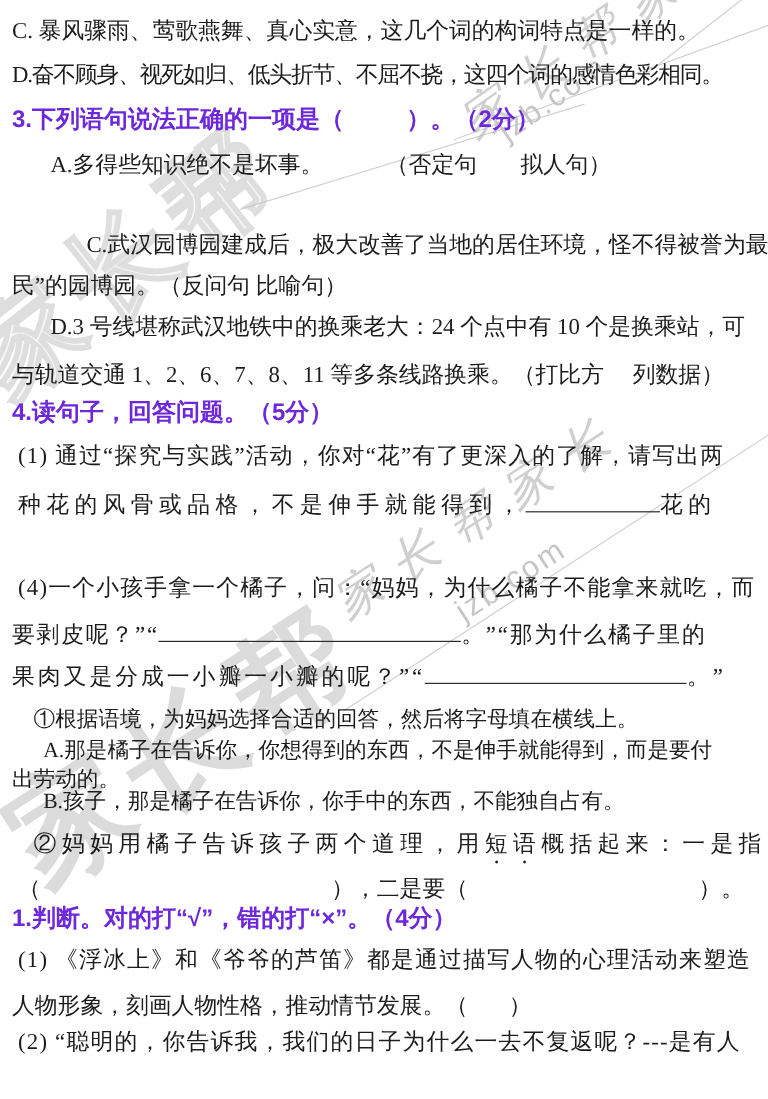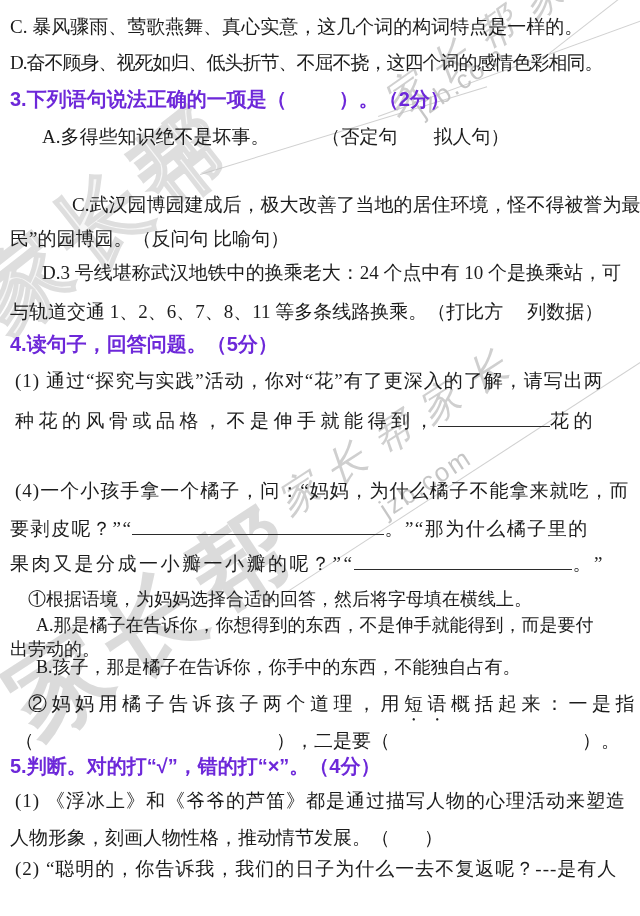--- a/index.html
+++ b/index.html
@@ -66,19 +66,19 @@
       <div class="line" style="left: 15px; top: 407px; font-size: 19px; letter-spacing: 4.5px;"><span>种花的风骨或品格，不是伸手就能得到，</span><span class="blank" style="width: 112px;"></span><span>花的</span></div>
       <div class="line" style="left: 15px; top: 480px; font-size: 19px; letter-spacing: 1px;"><span>(4)一个小孩手拿一个橘子，问：“妈妈，为什么橘子不能拿来就吃，而</span></div>
       <div class="line" style="left: 10px; top: 515px; font-size: 19px; letter-spacing: 1.5px;"><span>要剥皮呢？”“</span><span class="blank" style="width: 252px;"></span><span>。”“那为什么橘子里的</span></div>
       <div class="line" style="left: 10px; top: 550px; font-size: 19px; letter-spacing: 2.5px;"><span>果肉又是分成一小瓣一小瓣的呢？”“</span><span class="blank" style="width: 218px;"></span><span>。”</span></div>
       <div class="line" style="left: 28px; top: 589px; font-size: 18px;"><span>①根据语境，为妈妈选择合适的回答，然后将字母填在横线上。</span></div>
       <div class="line" style="left: 36px; top: 615px; font-size: 18px;"><span>A.那是橘子在告诉你，你想得到的东西，不是伸手就能得到，而是要付</span></div>
       <div class="line" style="left: 10px; top: 639px; font-size: 18px;"><span>出劳动的。</span></div>
       <div class="line" style="left: 36px; top: 657px; font-size: 18px;"><span>B.孩子，那是橘子在告诉你，你手中的东西，不能独自占有。</span></div>
       <div class="line" style="left: 28px; top: 693px; font-size: 19px; letter-spacing: 4.5px;"><span>②妈妈用橘子告诉孩子两个道理，用</span><span class="emph">短语</span><span>概括起来：一是指</span></div>
       <div class="line" style="left: 15px; top: 728px; font-size: 19px;"><span>（</span><span class="sp" style="width: 242px;"></span><span>），二是要（</span><span class="sp" style="width: 192px;"></span><span>）。</span></div>
-      <div class="line header" style="left: 10px; top: 755px; font-size: 20px;"><span>5.判断。对的打“√”，错的打“×”。（4分）</span></div>
+      <div class="line header" style="left: 10px; top: 755px; font-size: 20px;"><span>1.判断。对的打“√”，错的打“×”。（4分）</span></div>
       <div class="line" style="left: 15px; top: 790px; font-size: 19px; letter-spacing: 1px;"><span>(1) 《浮冰上》和《爷爷的芦笛》都是通过描写人物的心理活动来塑造</span></div>
       <div class="line" style="left: 10px; top: 825px; font-size: 19px;"><span>人物形象，刻画人物性格，推动情节发展。（</span><span class="sp" style="width: 34px;"></span><span>）</span></div>
       <div class="line" style="left: 15px; top: 858px; font-size: 19px; letter-spacing: 1px;"><span>(2) “聪明的，你告诉我，我们的日子为什么一去不复返呢？---是有人</span></div>
     </div>
 
 </div>
 
 </body></html>

